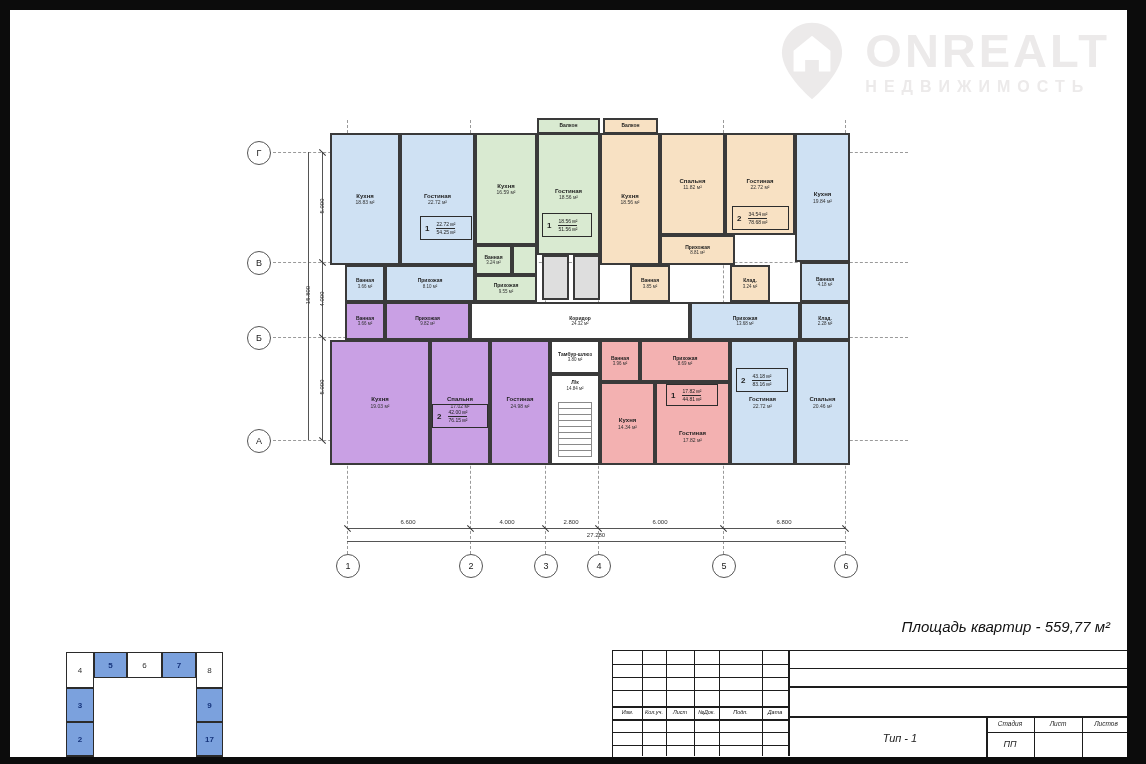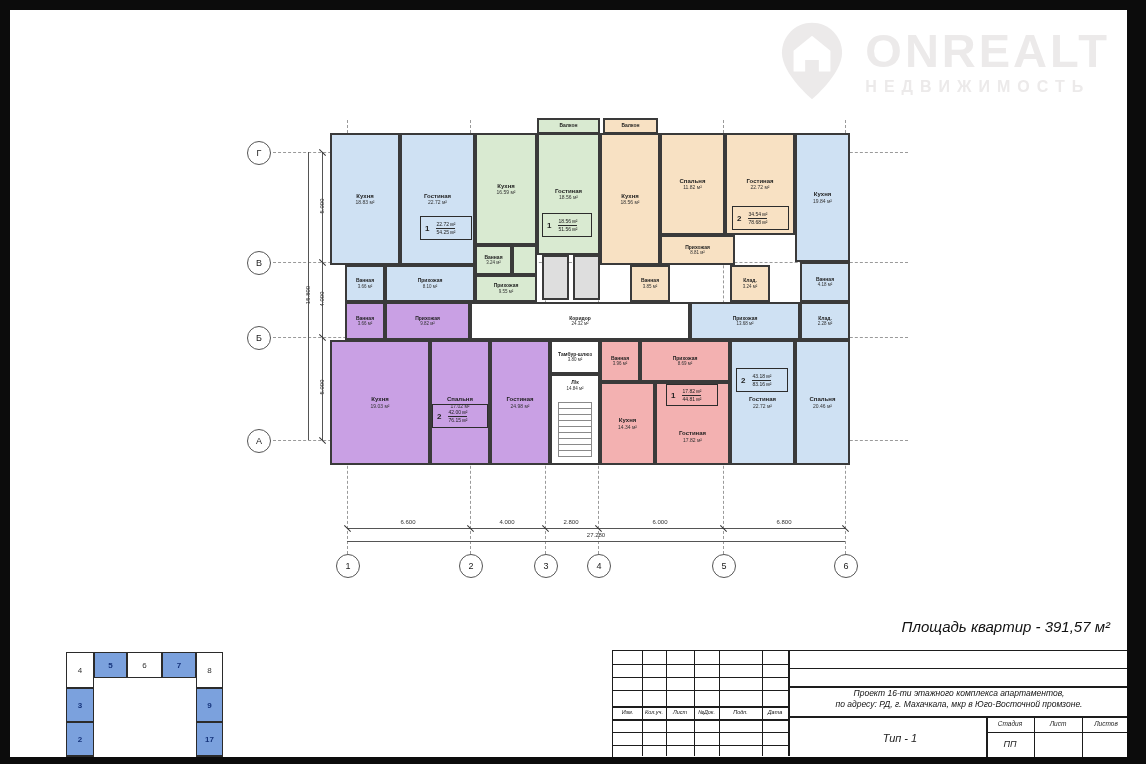--- a/index.html
+++ b/index.html
@@ -331,21 +331,21 @@
 <div class="axc" style="left:247px;top:251px">В</div>
 <div class="axc" style="left:247px;top:326px">Б</div>
 <div class="axc" style="left:247px;top:429px">А</div>
 <div class="axc" style="left:336px;top:554px">1</div>
 <div class="axc" style="left:459px;top:554px">2</div>
 <div class="axc" style="left:534px;top:554px">3</div>
 <div class="axc" style="left:587px;top:554px">4</div>
 <div class="axc" style="left:712px;top:554px">5</div>
 <div class="axc" style="left:834px;top:554px">6</div>
 
-<div class="summary">Площадь квартир - 391,57 м²</div>
+<div class="summary">Площадь квартир - 559,77 м²</div>
 
 <div class="tb">
 
   <div class="l" style="left:29px;top:0;width:1px;height:105px"></div>
   <div class="l" style="left:53px;top:0;width:1px;height:105px"></div>
   <div class="l" style="left:81px;top:0;width:1px;height:105px"></div>
   <div class="l" style="left:106px;top:0;width:1px;height:105px"></div>
   <div class="l" style="left:149px;top:0;width:1px;height:105px"></div>
   <div class="l" style="left:175px;top:0;width:1.5px;height:105px"></div>
 
@@ -365,24 +365,20 @@
   <div class="tb-lab" style="left:149px;top:58px;width:26px">Дата</div>
 
   <div class="l" style="left:175px;top:17px;width:341px;height:1px"></div>
   <div class="l" style="left:175px;top:35px;width:341px;height:1.5px"></div>
   <div class="l" style="left:175px;top:65px;width:341px;height:1.5px"></div>
   <div class="l" style="left:373px;top:65px;width:1.5px;height:43px"></div>
   <div class="l" style="left:421px;top:65px;width:1px;height:43px"></div>
   <div class="l" style="left:469px;top:65px;width:1px;height:43px"></div>
   <div class="l" style="left:373px;top:81px;width:143px;height:1px"></div>
 
-  <div class="tb-proj">
-    <div>Проект 16-ти этажного комплекса апартаментов,</div>
-    <div>по адресу: РД, г. Махачкала, мкр в Юго-Восточной промзоне.</div>
-  </div>
   <div class="tb-type">Тип - 1</div>
   <div class="tb-stage" style="left:373px;top:69px">Стадия</div>
   <div class="tb-stage" style="left:421px;top:69px">Лист</div>
   <div class="tb-stage" style="left:469px;top:69px">Листов</div>
   <div class="tb-pp" style="left:373px;top:88px">ПП</div>
 </div>
 
 <div class="site">
   <div class="cell" style="left:0;top:0;width:28px;height:36px">4</div>
   <div class="cell cellb" style="left:28px;top:0;width:33px;height:26px">5</div>

